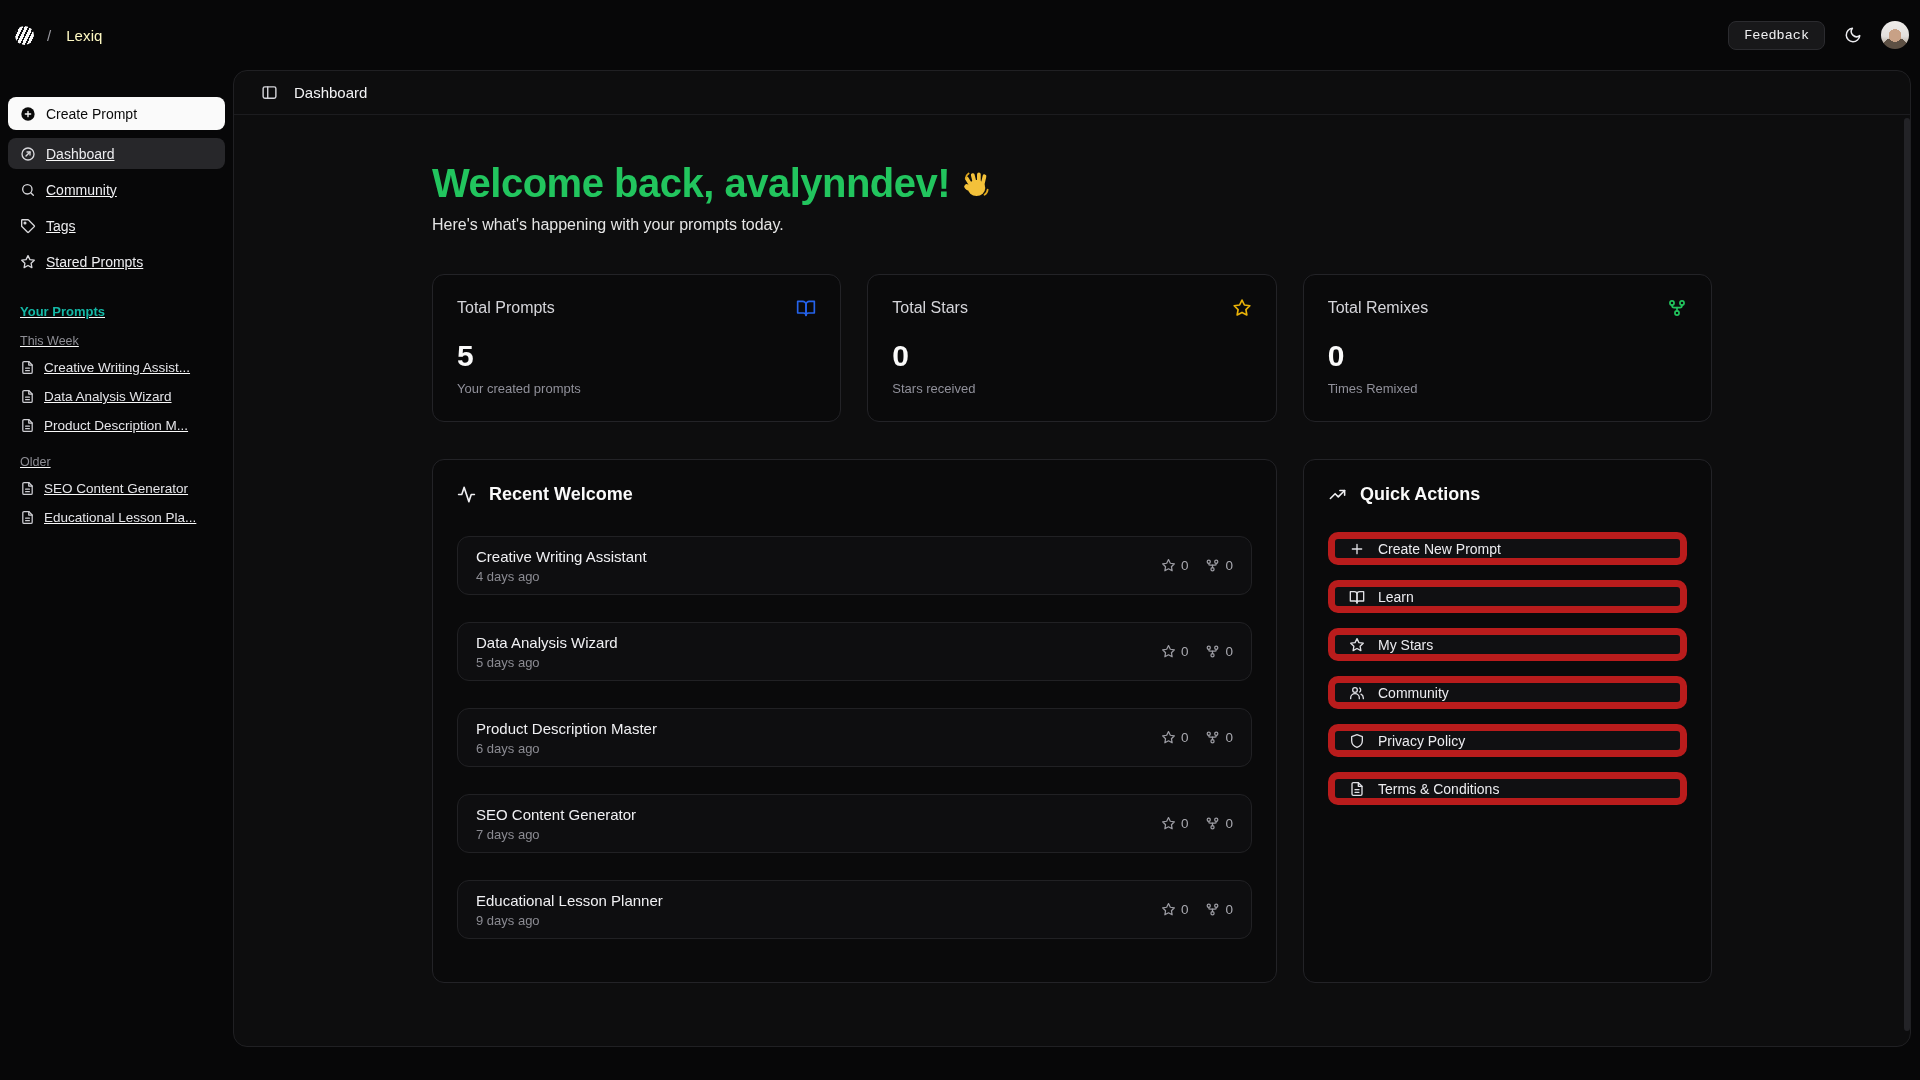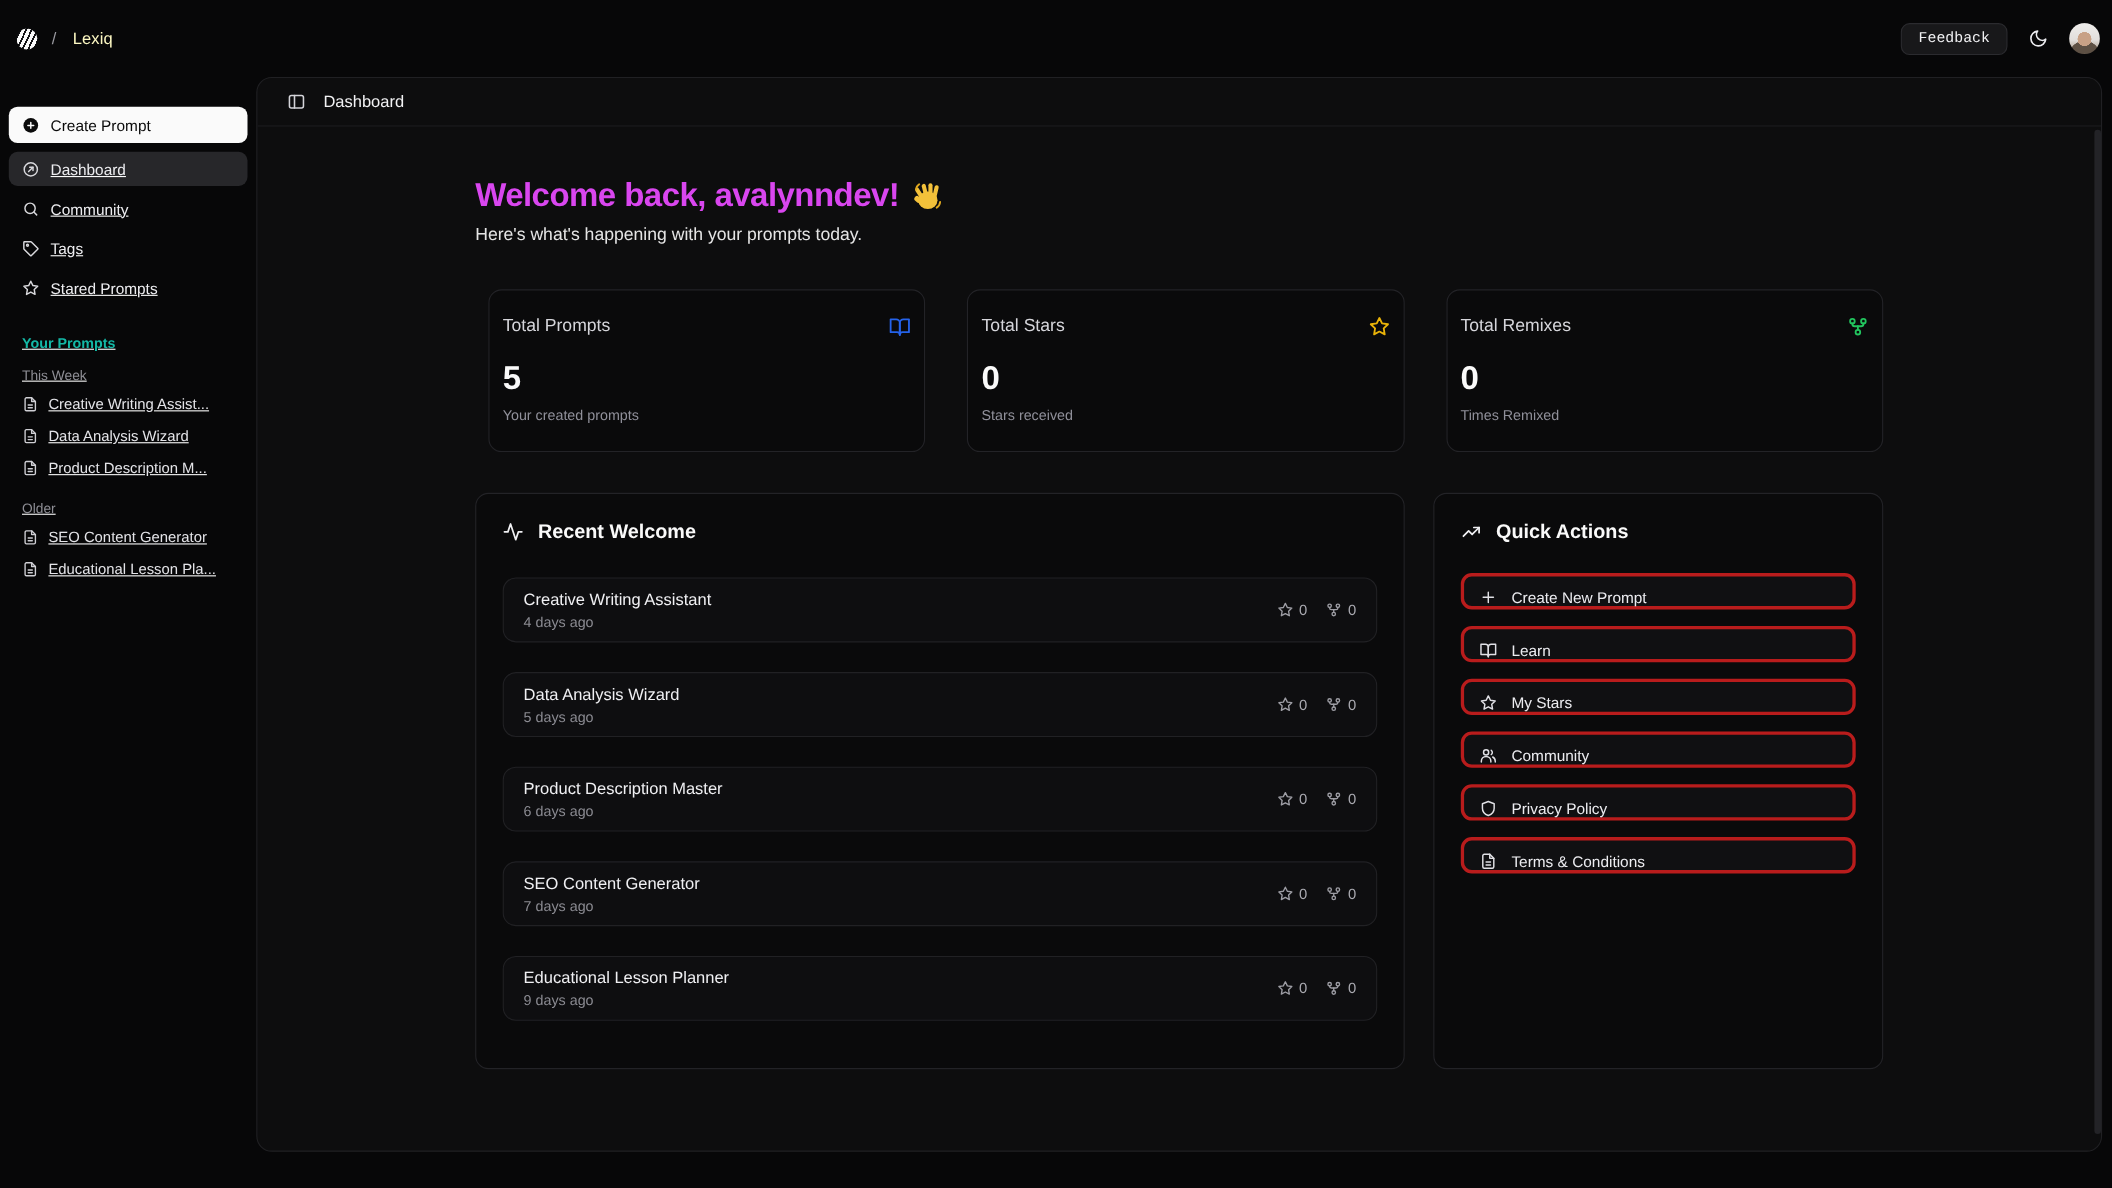--- a/index.html
+++ b/index.html
@@ -49,27 +49,27 @@
 
   
   .panel { position:absolute; left:233px; top:70px; width:1678px; height:977px;
     background:#0d0d0e; border:1px solid #202023; border-radius:14px; overflow:hidden; }
   .panel-header { height:44px; display:flex; align-items:center; gap:16px; padding:0 27px;
     border-bottom:1px solid #1c1c1f; }
   .panel-header .ic { color:#d4d4d9; display:flex; cursor:pointer; }
   .panel-title { font-size:15px; font-weight:500; color:#f2f2f4; }
   .content { width:1280px; margin:0 auto; padding-top:46px; }
 
-  .welcome { font-size:30px; font-weight:700; letter-spacing:-.5px; color:#d946ef;
+  .welcome { font-size:40px; font-weight:700; letter-spacing:-.5px; color:#22c55e;
     display:flex; align-items:center; gap:12px; }
   .subtitle { margin-top:10px; font-size:16px; color:#e5e5e5; }
 
   .stats-grid { display:grid; grid-template-columns:repeat(3,1fr); gap:26px; margin-top:40px; }
   .stat-card { background:#0a0a0b; border:1px solid #232327; border-radius:12px;
-    padding:23px 12px; height:148px;margin-left:12px; }
+    padding:23px 24px; height:148px; }
   .stat-head { display:flex; justify-content:space-between; align-items:center;
     font-size:16px; color:#d6d6db; }
   .stat-value { font-size:30px; font-weight:700; margin-top:21px; color:#fafafa; }
   .stat-caption { font-size:13px; color:#90909a; margin-top:8px; }
 
   .bottom-grid { display:grid; grid-template-columns:845px 1fr; gap:26px; margin-top:37px; }
   .big-card { background:#0a0a0b; border:1px solid #232327; border-radius:12px;
     padding:24px; height:524px; }
   .card-title { display:flex; align-items:center; gap:13px; font-size:18px; font-weight:700; color:#fafafa; }
   .card-title .ic { color:#f0f0f3; display:flex; }
@@ -77,22 +77,22 @@
   .activity-list { margin-top:31px; display:flex; flex-direction:column; gap:27px; }
   .activity-row { height:59px; background:#0e0e10; border:1px solid #212124; border-radius:12px;
     display:flex; align-items:center; justify-content:space-between; padding:16px 18px; cursor:pointer; }
   .a-name { font-size:15px; font-weight:500; color:#f0f0f3; }
   .a-time { font-size:13px; color:#8b8b92; margin-top:4px; }
   .a-counts { display:flex; align-items:center; gap:17px; color:#a9a9b0; font-size:13.5px; }
   .count { display:flex; align-items:center; gap:5px; }
   .count .ic { color:#9d9da4; display:flex; }
 
   .qa-list { margin-top:27px; display:flex; flex-direction:column; gap:15px; }
-  .qa-btn { height:33px; background:#101012; border:3px solid #b91c1c; border-radius:10px;
-    display:flex; align-items:flex-end; gap:13px; padding:0 14px; color:#ececf0; font-size:14px;
+  .qa-btn { height:33px; background:#101012; border:7px solid #b91c1c; border-radius:10px;
+    display:flex; align-items:center; gap:13px; padding:0 14px; color:#ececf0; font-size:14px;
     font-family:inherit; cursor:pointer; width:100%; }
   .qa-btn .ic { color:#e0e0e5; display:flex; }
 
   .scroll-thumb { position:absolute; right:10px; top:118px; width:6px; height:913px;
     border-radius:3px; background:#232327; }
 </style>
 </head>
 <body>
 
 <header class="topbar">

